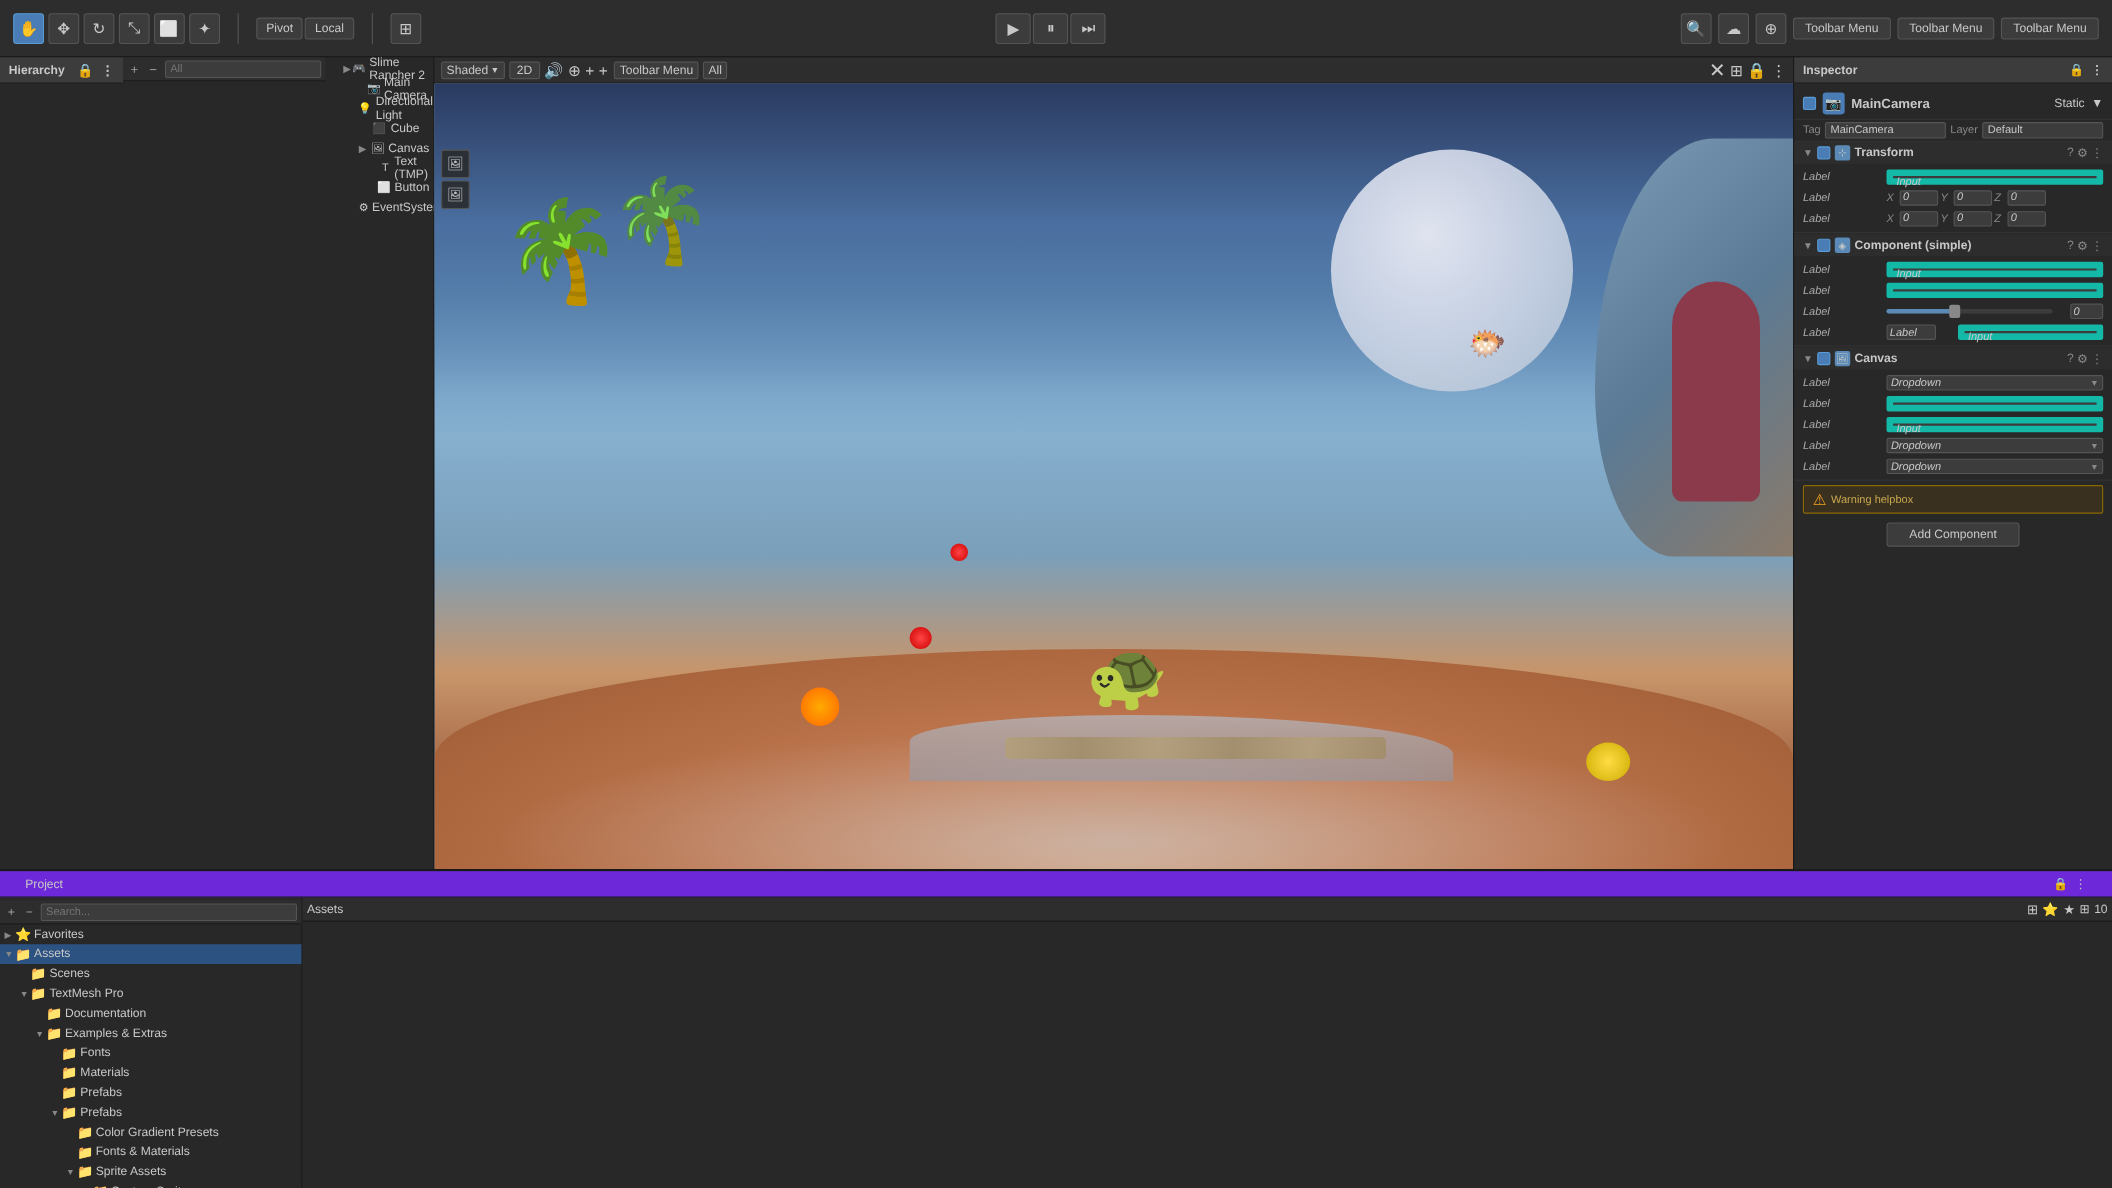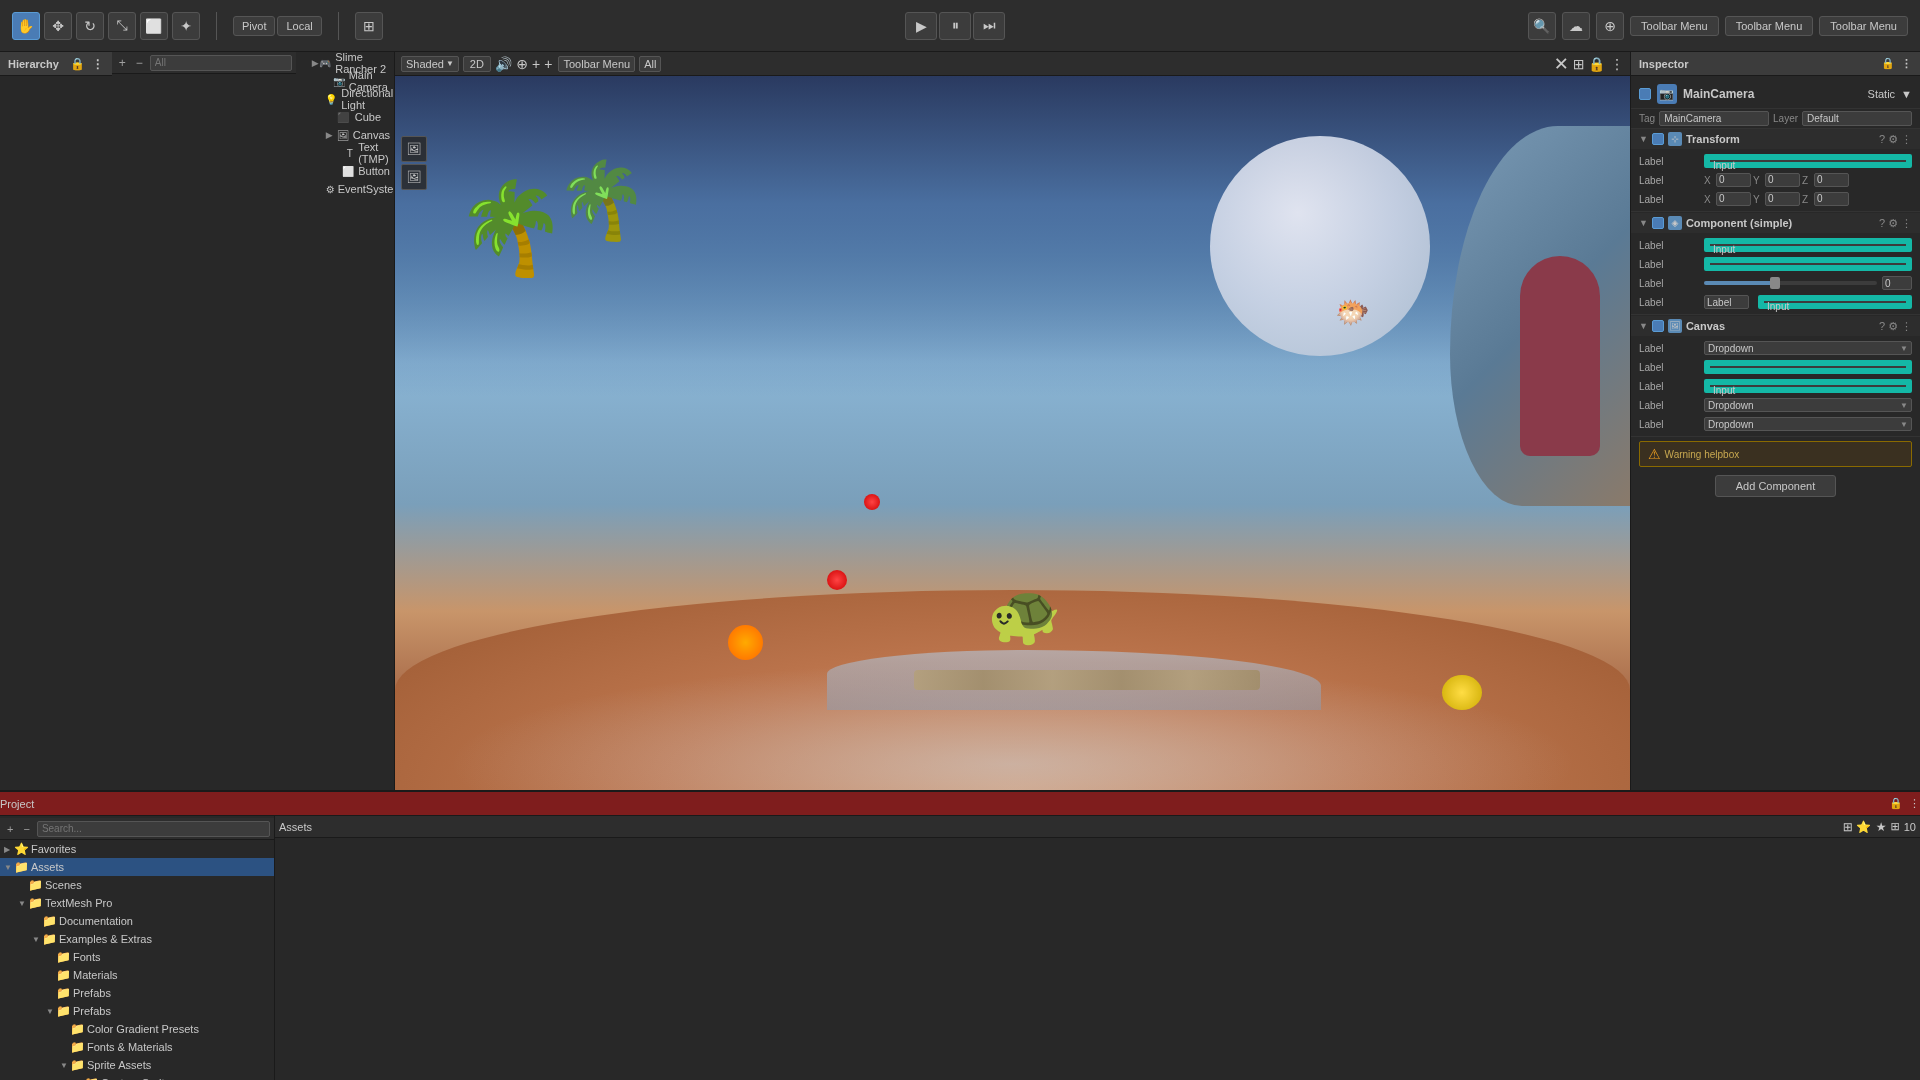--- a/index.html
+++ b/index.html
@@ -426,22 +426,23 @@
 
     .comp-fields {
       padding: 4px 8px;
       display: flex;
       flex-direction: column;
       gap: 3px;
     }
     .field-row {
       display: flex;
       align-items: center;
-      gap: 5px;
+      gap: 16px;
       height: 16px;
+      font-style: italic;
     }
     .field-label {
       width: 60px;
       color: #aaa;
       font-size: 10px;
     }
     .field-input {
       flex: 1;
       height: 14px;
       background: #3c3c3c;
@@ -551,24 +552,24 @@
 
     
     .project-panel {
       flex: 1;
       background: #282828;
       display: flex;
       flex-direction: column;
     }
     .project-header {
       height: 24px;
-      background: #7f1d1d;
-      display: flex;
-      align-items: center;
-      padding: 0 0;
+      background: #6d28d9;
+      display: flex;
+      align-items: center;
+      padding: 0 23px;
       gap: 6px;
       border-bottom: 1px solid #1a1a1a;
     }
     .project-content {
       flex: 1;
       display: flex;
       overflow: hidden;
     }
     .project-sidebar {
       width: 275px;

